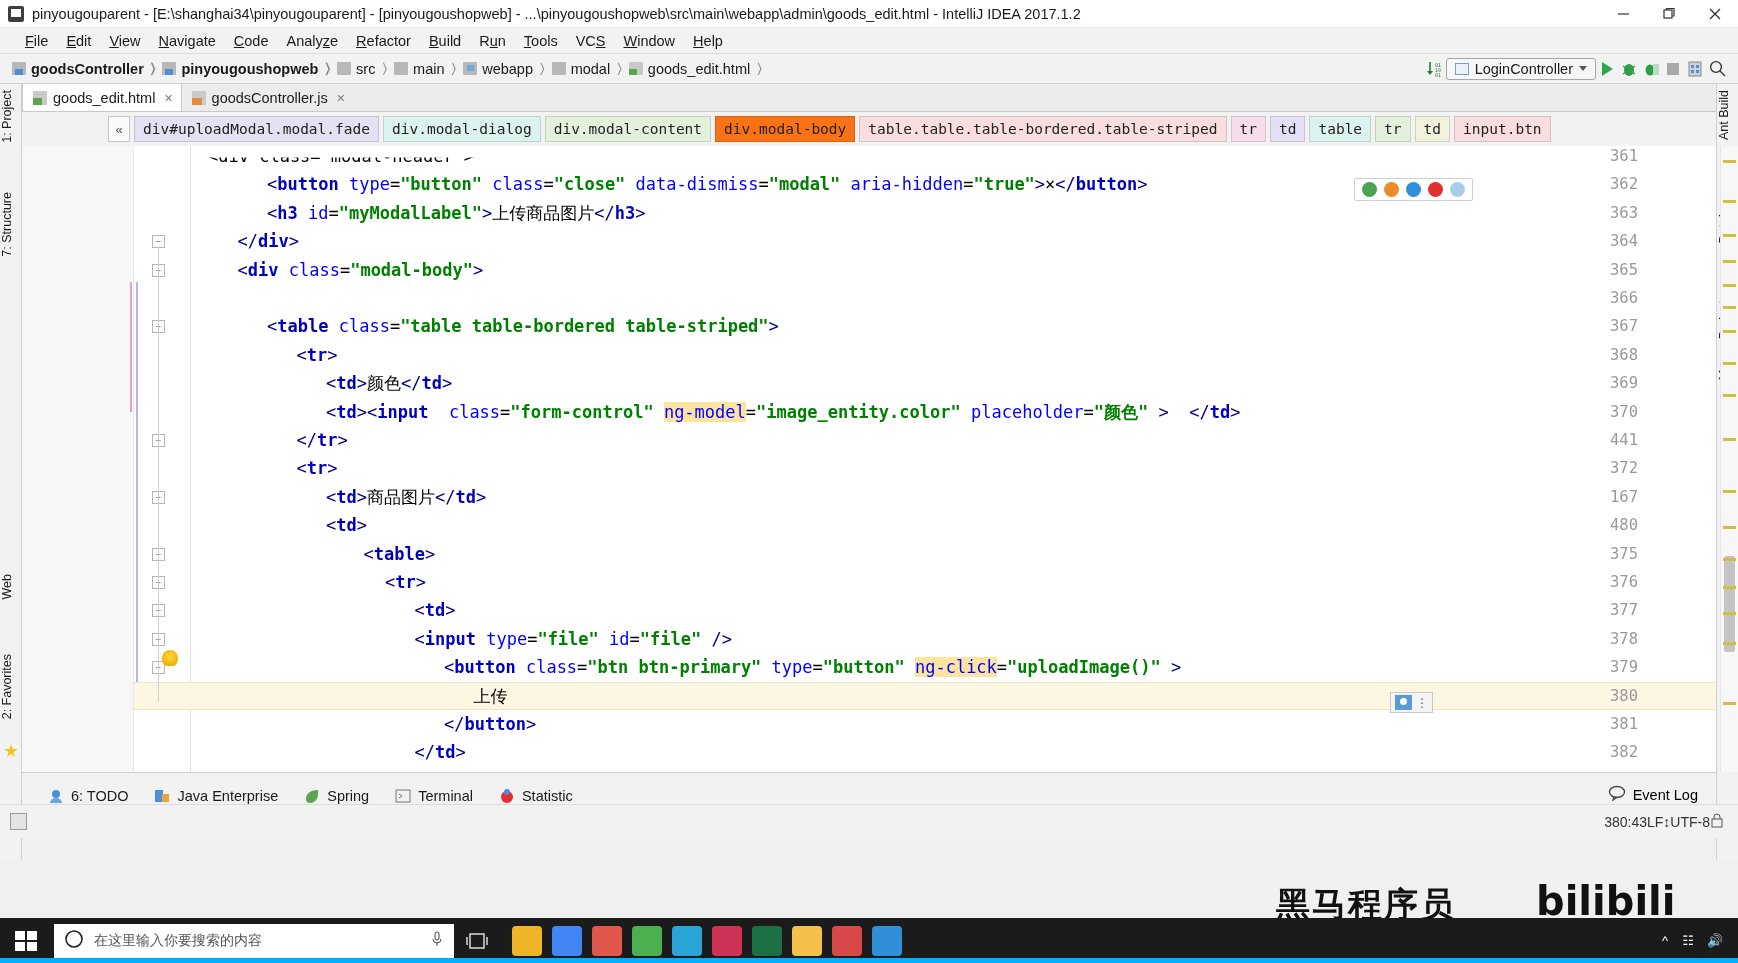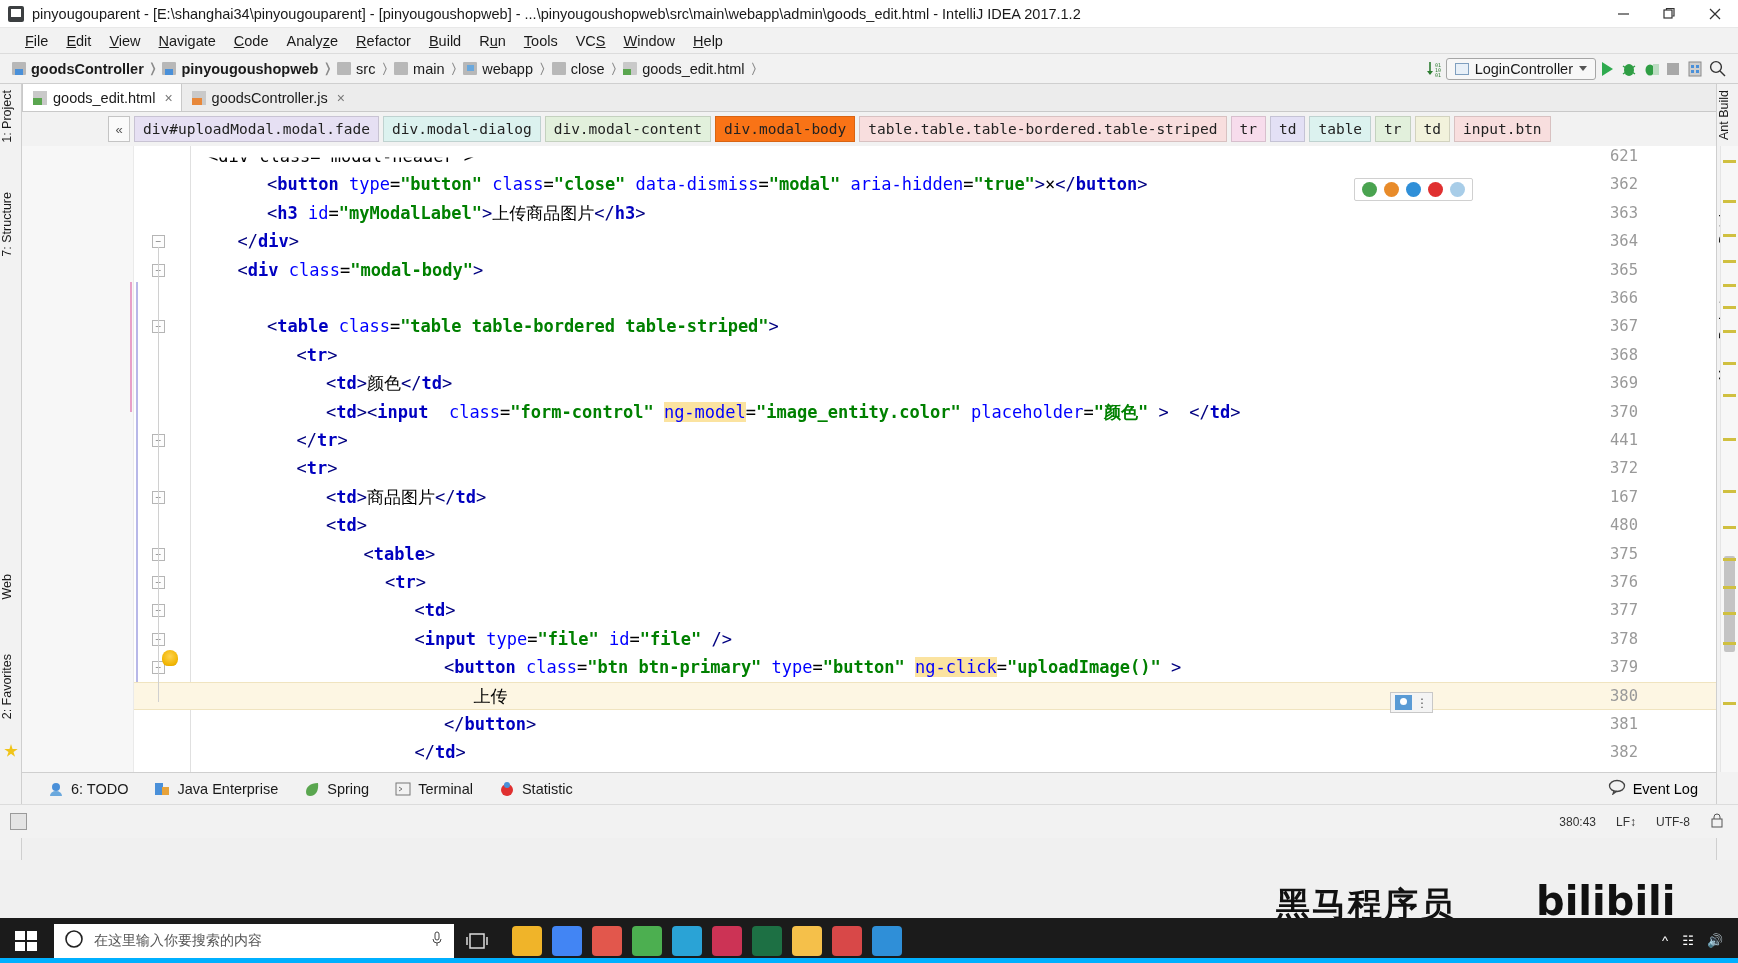--- a/index.html
+++ b/index.html
@@ -181,35 +181,35 @@
   .floatwidget {
     position: absolute; display: flex; align-items: center; gap: 4px;
     background: #f4f4f4; border: 1px solid #c8c8c8; padding: 2px 4px;
   }
   .fw-ico { width: 17px; height: 15px; background: #5a9bd5; position: relative; }
   .fw-ico::after { content:""; position:absolute; left:5px; top:3px; width:7px; height:7px; background:#fff; border-radius:50%; }
 
   
   .toolbar-bottom {
     position: absolute; left: 22px; top: 772px; width: 1694px; height: 32px;
-    background: #f2f2f2; display: flex; align-items: center; gap: 26px;
+    background: #f2f2f2; display: flex; align-items: flex-end; gap: 26px;
     padding-left: 26px; border-top: 1px solid #cfcfcf;
   }
   .twitem { display: flex; align-items: center; gap: 7px; font-size: 14.5px; color: #1a1a1a; }
   .tw-ico { width: 16px; height: 16px; flex: none; }
   .eventlog { margin-left: auto; display: flex; align-items: center; gap: 7px; padding-right: 18px; font-size: 14.5px; }
 
   
   .statusbar {
     position: absolute; left: 0; top: 804px; width: 1738px; height: 34px;
     background: #f2f2f2; display: flex; align-items: center; padding-left: 10px;
     border-top: 1px solid #dcdcdc;
   }
   .sb-ico { width: 17px; height: 17px; border: 1px solid #9a9a9a; background: #e4e4e4; }
-  .sb-right { margin-left: auto; display: flex; align-items: center; gap: 20px; padding-right: 14px; font-size: 12px; color: #333; }
+  .sb-right { margin-left: auto; display: flex; align-items: center; padding-right: 14px; font-size: 14px; color: #333; }
 
   
   .wm-heima {
     position: absolute; left: 1276px; top: 882px;
     font-size: 34px; font-weight: bold; color: #111; letter-spacing: 2px;
     font-family: "DejaVu Sans", sans-serif; white-space: nowrap;
   }
   .wm-bili {
     position: absolute; left: 1536px; top: 878px;
     font-size: 40px; font-weight: bold; color: #111; white-space: nowrap;
@@ -307,21 +307,21 @@
           <span>main</span>
           <span class="sep">〉</span>
         </div>
         <div class="crumb">
           <span class="mini-ico ico-folder blue"></span>
           <span>webapp</span>
           <span class="sep">〉</span>
         </div>
         <div class="crumb">
           <span class="mini-ico ico-folder"></span>
-          <span>close</span>
+          <span>modal</span>
           <span class="sep">〉</span>
         </div>
         <div class="crumb">
           <span class="mini-ico ico-html"></span>
           <span>goods_edit.html</span>
           <span class="sep">〉</span>
         </div>
       </div>
     <div class="navright">
       <div class="tbtn">
@@ -422,21 +422,21 @@
       </div>
   </div>
 
   <div class="editor">
     <div class="gutter"></div>
     <div class="codecol" style="left:168px;"></div>
 
     <div class="bracecol" style="left:108px;top:136px;height:130px;background:#e8a0c8;"></div>
     <div class="bracecol" style="left:114px;top:136px;height:400px;background:#b8b8e8;"></div>
     <div id="codebody">
-        <div class="lnum" style="top: -4px; line-height: 28.4px;">621</div>
+        <div class="lnum" style="top: -4px; line-height: 28.4px;">361</div>
         <div class="codeline" style="top: -4px; line-height: 28.4px; left: 186px; clip-path: inset(55% 0px 0px); color: rgb(154, 154, 154);"><span class="txt">&lt;div class="modal-header"&gt;</span></div>
         <div class="lnum" style="top: 24.4px; line-height: 28.4px;">362</div>
         <div class="codeline" style="top: 24.4px; line-height: 28.4px; left: 245px;"><span class="punc">&lt;</span><span class="tagname">button</span><span class="txt"> </span><span class="attr">type</span><span class="txt">=</span><span class="str">"button"</span><span class="txt"> </span><span class="attr">class</span><span class="txt">=</span><span class="str">"close"</span><span class="txt"> </span><span class="attr">data-dismiss</span><span class="txt">=</span><span class="str">"modal"</span><span class="txt"> </span><span class="attr">aria-hidden</span><span class="txt">=</span><span class="str">"true"</span><span class="punc">&gt;</span><span class="txt">×</span><span class="punc">&lt;/</span><span class="tagname">button</span><span class="punc">&gt;</span></div>
         <div class="lnum" style="top: 52.8px; line-height: 28.4px;">363</div>
         <div class="codeline" style="top: 52.8px; line-height: 28.4px; left: 245px;"><span class="punc">&lt;</span><span class="tagname">h3</span><span class="txt"> </span><span class="attr">id</span><span class="txt">=</span><span class="str">"myModalLabel"</span><span class="punc">&gt;</span><span class="txt">上传商品图片</span><span class="punc">&lt;/</span><span class="tagname">h3</span><span class="punc">&gt;</span></div>
         <div class="lnum" style="top: 81.2px; line-height: 28.4px;">364</div>
         <div class="codeline" style="top: 81.2px; line-height: 28.4px; left: 215.5px;"><span class="punc">&lt;/</span><span class="tagname">div</span><span class="punc">&gt;</span></div>
         <div class="lnum" style="top: 109.6px; line-height: 28.4px;">365</div>
         <div class="codeline" style="top: 109.6px; line-height: 28.4px; left: 215.5px;"><span class="punc">&lt;</span><span class="tagname">div</span><span class="txt"> </span><span class="attr">class</span><span class="txt">=</span><span class="str">"modal-body"</span><span class="punc">&gt;</span></div>
         <div class="lnum" style="top: 138px; line-height: 28.4px;">366</div>

